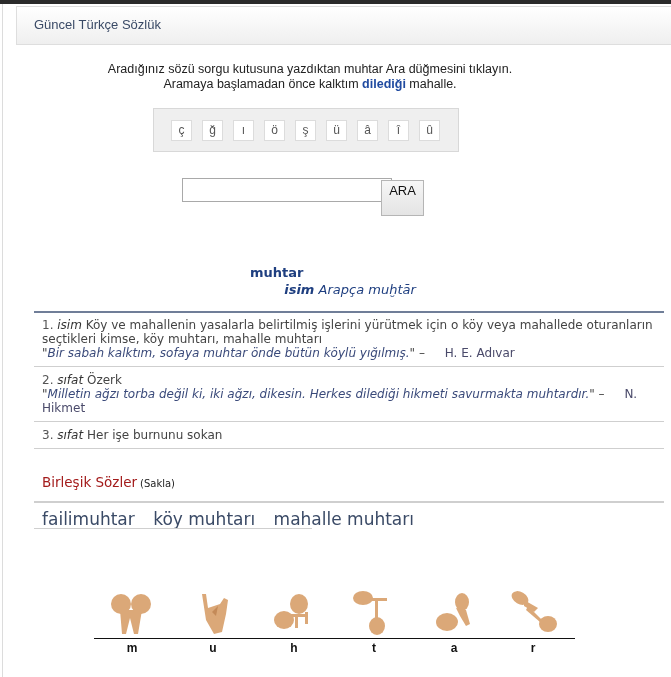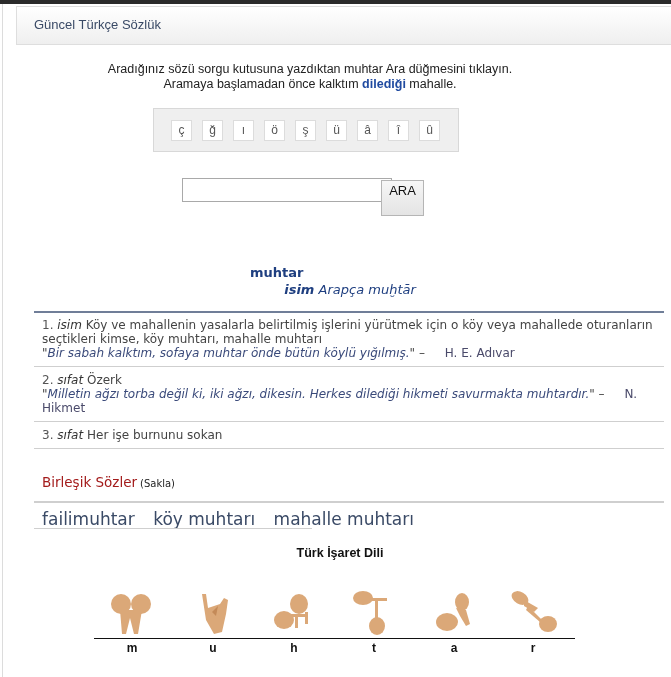--- a/index.html
+++ b/index.html
@@ -152,21 +152,20 @@
 </div>
 <div class="compound-rule"></div>
 <div class="compound-list">
   <span>failimuhtar</span>
   <span>köy muhtarı</span>
   <span>mahalle muhtarı</span>
 </div>
 <div class="compound-rule2"></div>
 
 <div class="sign-title">
-  <div>Türk İşaret Dili</div>
 </div>
 
 <svg class="sign-hand" style="left:108px" viewBox="0 0 48 48">
   <g fill="#dba878">
     <ellipse cx="13" cy="14" rx="10" ry="10"></ellipse>
       <ellipse cx="33" cy="14" rx="10" ry="10"></ellipse>
     <path d="M12 20 L14 44 L18 44 L22 28 L26 44 L30 44 L34 20 Z"></path>
   </g>
 </svg>
 <svg class="sign-hand" style="left:192px" viewBox="0 0 48 48">

